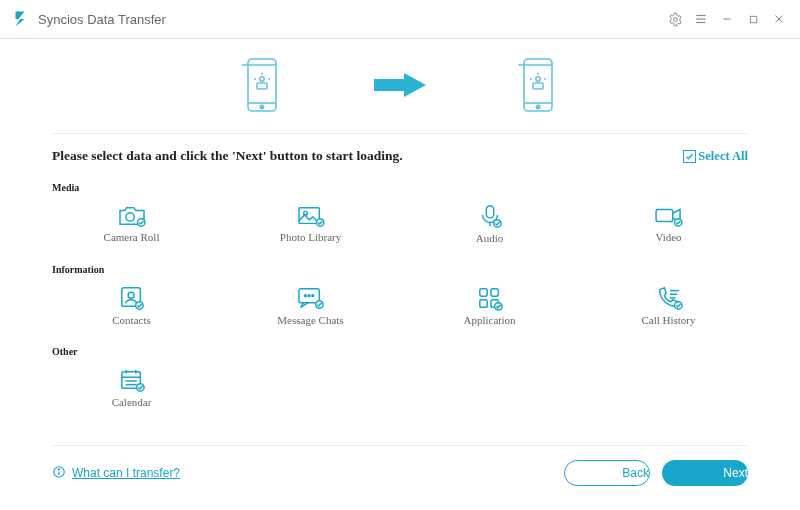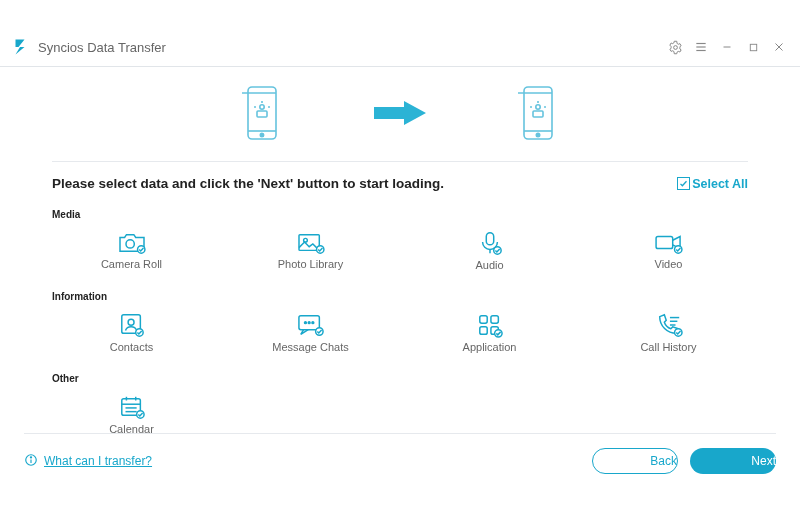--- a/index.html
+++ b/index.html
@@ -10,21 +10,20 @@
     background: #fff;
     color: #333;
     overflow: hidden;
   }
   .titlebar {
     display: flex;
     align-items: center;
     height: 39px;
     padding: 0 10px;
     border-bottom: 1px solid #e1e5e9;
-    margin-top: 28px;
   }
   .app-logo {
     width: 20px; height: 20px;
     display: flex; align-items: center; justify-content: center;
     margin-right: 8px;
   }
   .app-title { font-size: 13px; color: #666; }
   .titlebar-spacer { flex: 1; }
   .title-btn {
     width: 22px; height: 22px;
@@ -33,21 +32,21 @@
   }
   .device-row {
     display: flex;
     justify-content: center;
     align-items: center;
     gap: 90px;
     padding: 18px 0 10px;
   }
   .device-icon { color: #65c3de; }
   .arrow-icon { color: #2bb3d5; }
-  .content { padding: 0 52px; }
+  .content { padding: 0 52px; font-family: Liberation Serif, serif; }
   .divider { height: 1px; background: #e6e9ed; margin: 6px 0 14px; }
   .instruction-row {
     display: flex;
     align-items: center;
     justify-content: space-between;
   }
   .instruction {
     font-size: 13.5px;
     font-weight: 600;
     color: #222;
@@ -89,22 +88,22 @@
     cursor: pointer;
   }
   .item svg { display: block; }
   .item-label {
     font-size: 11px;
     color: #666;
     margin-top: 3px;
   }
   .footer {
     position: absolute;
-    left: 0; right: 0; bottom: 16px;
-    padding: 12px 24px 20px;
+    left: 0; right: 0; bottom: 4px;
+    padding: 12px 52px 20px;
   }
   .footer-divider { height:1px; background:#e6e9ed; margin-bottom:14px; }
   .footer-row { display:flex; align-items:center; }
   .help-link {
     display:flex; align-items:center; gap:6px;
     color:#18a7cb; font-size:12px;
     text-decoration: underline;
     cursor: pointer;
   }
   .footer-spacer { flex:1; }

